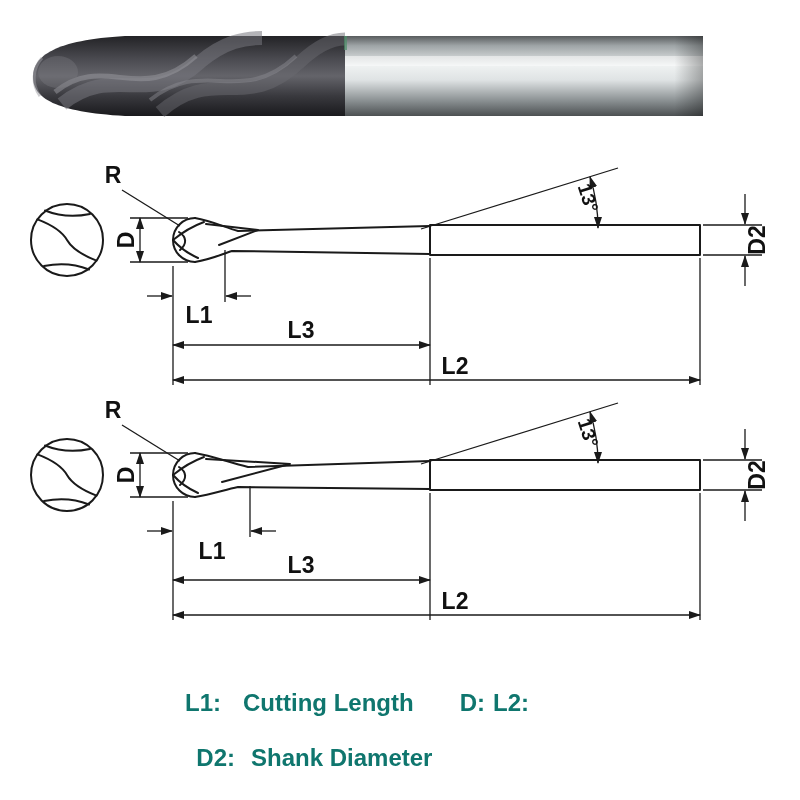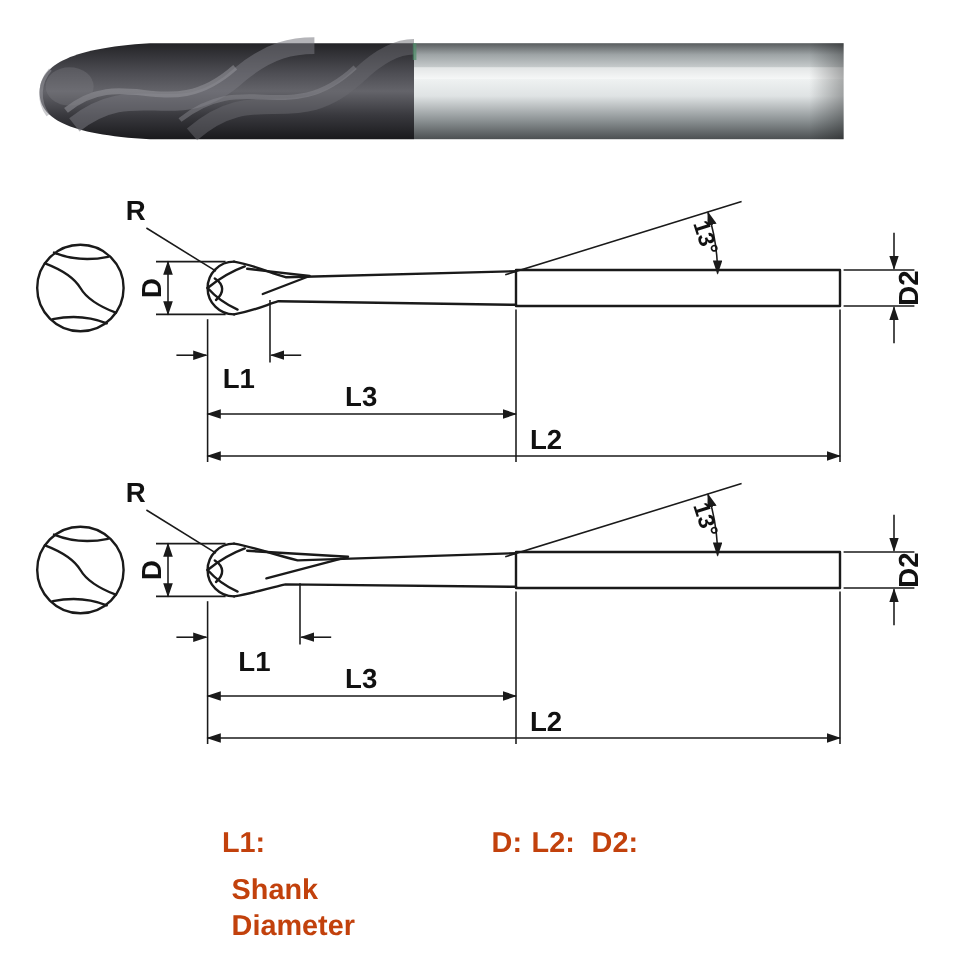--- a/index.html
+++ b/index.html
@@ -5,22 +5,22 @@
   html,body{margin:0;padding:0;background:#ffffff;}
   .canvas{position:relative;width:800px;height:800px;background:#ffffff;overflow:hidden;
           font-family:"Liberation Sans",sans-serif;}
   svg.scene{position:absolute;left:0;top:0;}
   svg text{font-family:"Liberation Sans",sans-serif;}
   .dim-label{font-size:23px;font-weight:bold;fill:#111111;}
   .angle-label{font-size:19px;font-weight:bold;fill:#111111;}
   .outline{fill:none;stroke:#1a1a1a;stroke-width:2;stroke-linejoin:round;stroke-linecap:round;}
   .thin{fill:none;stroke:#1a1a1a;stroke-width:1.3;}
   .legend{position:absolute;left:185px;top:688px;display:grid;
-          grid-template-columns:58px 200px 50px auto;row-gap:9px;
-          font-size:24px;font-weight:bold;color:#c2410c;line-height:1.25;}
+          grid-template-columns:58px 200px 50px auto;row-gap:25px;
+          font-size:24px;font-weight:bold;color:#0f766e;line-height:1.25;}
   .legend .lg-key2{text-align:right;padding-right:8px;}
   .legend .lg-val2{padding-left:8px;}
 </style>
 </head>
 <body>
 
 <div class="canvas">
 
 <svg class="scene" width="800" height="800" viewBox="0 0 800 800">
   <defs>
@@ -190,19 +190,20 @@
       <line x1="703" y1="490" x2="762" y2="490" class="thin"></line>
       <line x1="745" y1="429" x2="745" y2="459" class="thin" marker-end="url(#arr)"></line>
       <line x1="745" y1="521" x2="745" y2="491" class="thin" marker-end="url(#arr)"></line>
       <text class="dim-label" x="757" y="483" text-anchor="middle" transform="rotate(-90 757 475)">D2</text>
     </g>
   </g>
 </svg>
 
 <div class="legend">
   <span class="lg-key1">L1:</span>
+  <span class="lg-val1">Cutting Length</span>
   <span class="lg-key2">D:</span>
   <span class="lg-key1">L2:</span>
   <span class="lg-key2">D2:</span>
   <span class="lg-val2">Shank Diameter</span>
 </div>
 
 </div>
 
 </body></html>

